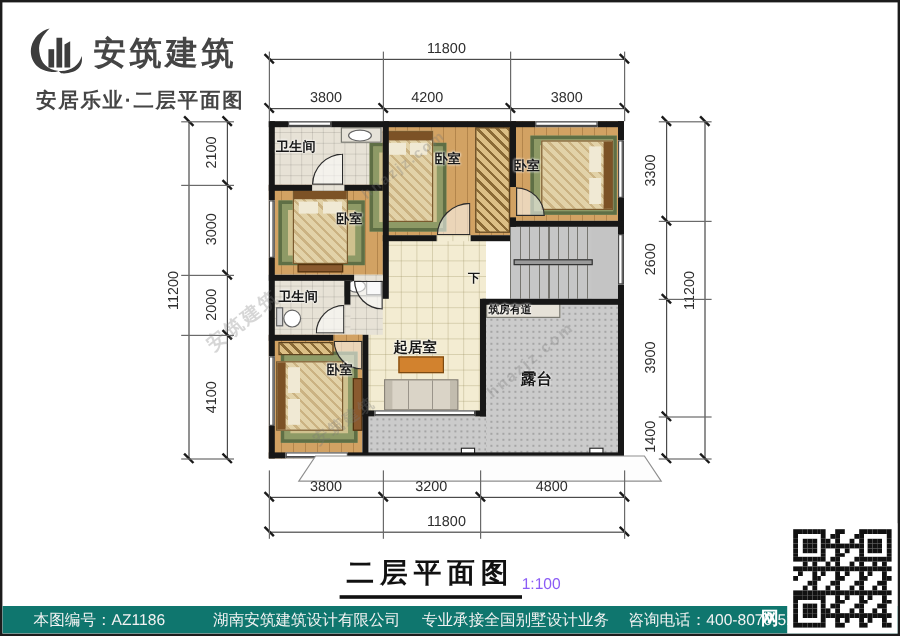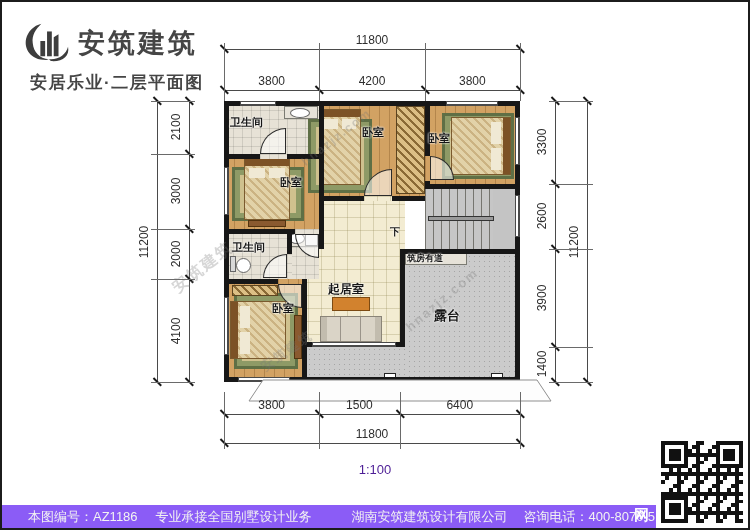--- a/index.html
+++ b/index.html
@@ -49,23 +49,23 @@
   
   .dimline{position:absolute;background:#4a4a4a;}
   .tick{position:absolute;width:11px;height:1.5px;background:#1a1a1a;transform:rotate(45deg);}
   .dimlab{position:absolute;font-size:12px;color:#2e2e2e;white-space:nowrap;}
   .ext{position:absolute;background:#6a6a6a;}
   
   .wm{position:absolute;color:rgba(120,120,120,.30);font-weight:bold;letter-spacing:2px;white-space:nowrap;}
   
   #title-block{position:absolute;left:0;right:0;top:460px;display:flex;justify-content:center;align-items:flex-end;}
   .title{font-size:23px;font-weight:bold;letter-spacing:5px;border-bottom:3px solid #111;padding:0 6px 3px;color:#111;}
-  .scale{font-size:13px;color:#4c1d95;padding-bottom:5px;}
+  .scale{font-size:13px;color:#8b5cf6;padding-bottom:5px;}
   
-  #footer{position:absolute;left:0;right:0;bottom:0;height:23px;background:#8b5cf6;display:flex;align-items:center;color:#f2f2f2;font-size:13px;z-index:5;}
+  #footer{position:absolute;left:0;right:0;bottom:0;height:23px;background:#0f766e;display:flex;align-items:center;color:#f2f2f2;font-size:13px;z-index:5;}
   #footer span{white-space:nowrap;}
   #web-char{position:absolute;right:99px;bottom:3px;color:#fff;font-size:15px;font-weight:bold;z-index:6;}
   #qr{position:absolute;right:0;bottom:0;width:92px;height:92px;background:#fff;padding:5px;box-sizing:border-box;
       display:grid;grid-template-columns:repeat(21,1fr);grid-template-rows:repeat(21,1fr);z-index:7;}
   #qr div{background:#111;}
 </style>
 </head>
 <body>
 
 <div id="frame">
@@ -178,34 +178,34 @@
         <polygon points="16,1 290,1 304,22 2,22" fill="#fdfdfd" stroke="#8f8f8f" stroke-width="1"></polygon>
       </svg>
   </div>
   <div id="dims" class="abs" style="left:0;top:0;width:750px;height:530px;pointer-events:none;">
       <div class="abs dimline" style="left: 222px; top: 88px; width: 296px; height: 1px;"></div>
       <div class="abs tick" style="left: 217px; top: 87.3px;"></div>
       <div class="abs tick" style="left: 312.322px; top: 87.3px;"></div>
       <div class="abs tick" style="left: 417.678px; top: 87.3px;"></div>
       <div class="abs tick" style="left: 513px; top: 87.3px;"></div>
       <div class="abs dimlab" style="left: 269.661px; top: 72px;;transform:translateX(-50%)">3800</div>
-      <div class="abs dimlab" style="left: 370px; top: 72px;;transform:translateX(-50%)">4200</div>
+      <div class="abs dimlab" style="left: 354px; top: 72px;;transform:translateX(-50%)">4200</div>
       <div class="abs dimlab" style="left: 470.339px; top: 72px;;transform:translateX(-50%)">3800</div>
       <div class="abs dimline" style="left: 222px; top: 47px; width: 296px; height: 1px;"></div>
       <div class="abs tick" style="left: 217px; top: 46.3px;"></div>
       <div class="abs tick" style="left: 513px; top: 46.3px;"></div>
       <div class="abs dimlab" style="left: 370px; top: 31px;;transform:translateX(-50%)">11800</div>
       <div class="abs dimline" style="left: 222px; top: 412px; width: 296px; height: 1px;"></div>
       <div class="abs tick" style="left: 217px; top: 411.3px;"></div>
       <div class="abs tick" style="left: 312.322px; top: 411.3px;"></div>
       <div class="abs tick" style="left: 392.593px; top: 411.3px;"></div>
       <div class="abs tick" style="left: 513px; top: 411.3px;"></div>
       <div class="abs dimlab" style="left: 269.661px; top: 396px;;transform:translateX(-50%)">3800</div>
-      <div class="abs dimlab" style="left: 357.458px; top: 396px;;transform:translateX(-50%)">1500</div>
-      <div class="abs dimlab" style="left: 457.797px; top: 396px;;transform:translateX(-50%)">6400</div>
+      <div class="abs dimlab" style="left: 357.458px; top: 396px;;transform:translateX(-50%)">3200</div>
+      <div class="abs dimlab" style="left: 457.797px; top: 396px;;transform:translateX(-50%)">4800</div>
       <div class="abs dimline" style="left: 222px; top: 441px; width: 296px; height: 1px;"></div>
       <div class="abs tick" style="left: 217px; top: 440.3px;"></div>
       <div class="abs tick" style="left: 513px; top: 440.3px;"></div>
       <div class="abs dimlab" style="left: 370px; top: 425px;;transform:translateX(-50%)">11800</div>
       <div class="abs dimline" style="left: 187px; top: 99px; width: 1px; height: 281px;"></div>
       <div class="abs tick" style="left: 182px; top: 98.3px;"></div>
       <div class="abs tick" style="left: 182px; top: 150.988px;"></div>
       <div class="abs tick" style="left: 182px; top: 226.255px;"></div>
       <div class="abs tick" style="left: 182px; top: 276.434px;"></div>
       <div class="abs tick" style="left: 182px; top: 379.3px;"></div>
@@ -251,27 +251,28 @@
       <div class="abs ext" style="left: 547px; top: 380px; width: 44px; height: 1px;"></div>
     </div>
   <div id="wms">
       <div class="abs wm" style="left: 165px; top: 255px;;font-size:16px;transform:rotate(-38deg)">安筑建筑</div>
       <div class="abs wm" style="left: 395px; top: 290px;;font-size:13px;transform:rotate(-40deg)">hnazjz.com</div>
       <div class="abs wm" style="left: 292px; top: 128px;;font-size:12px;transform:rotate(-38deg)">hnazjz.com</div>
       <div class="abs wm" style="left: 255px; top: 340px;;font-size:13px;transform:rotate(-35deg)">安筑建筑</div>
     </div>
 
   <div id="title-block">
+    <span class="title">二层平面图</span>
     <span class="scale">1:100</span>
   </div>
 
   <div id="footer">
     <span style="margin-left:26px">本图编号：AZ1186</span>
+    <span style="margin-left:40px">湖南安筑建筑设计有限公司</span>
     <span style="margin-left:18px">专业承接全国别墅设计业务</span>
-    <span style="margin-left:40px">湖南安筑建筑设计有限公司</span>
     <span style="margin-left:16px">咨询电话：400-8070-511</span>
   </div>
   <span id="web-char">网</span>
   <div id="qr">
       <div></div>
       <div></div>
       <div></div>
       <div></div>
       <div></div>
       <div></div>

